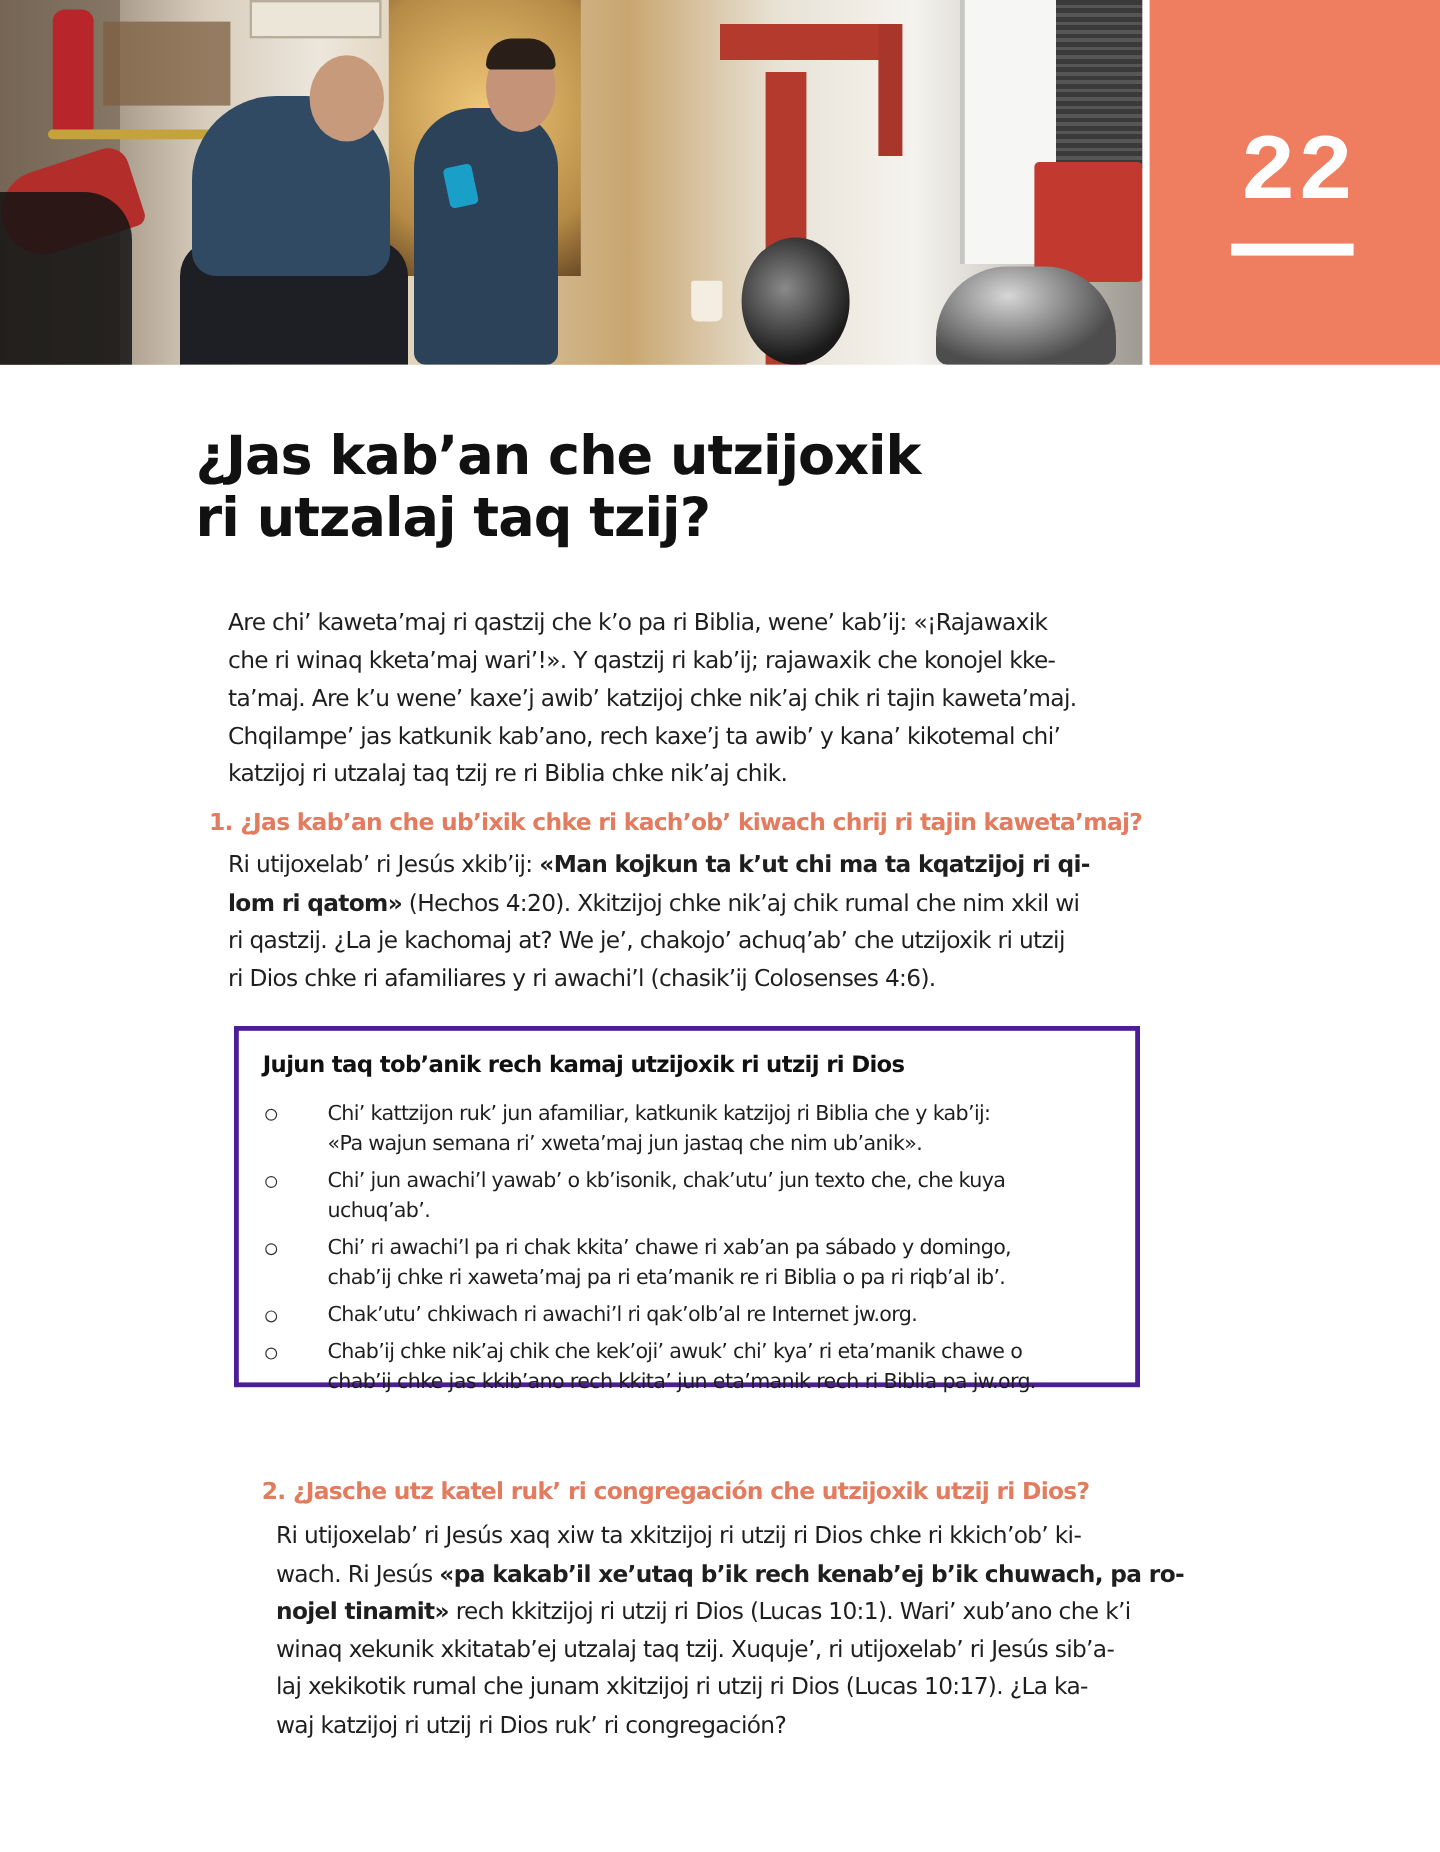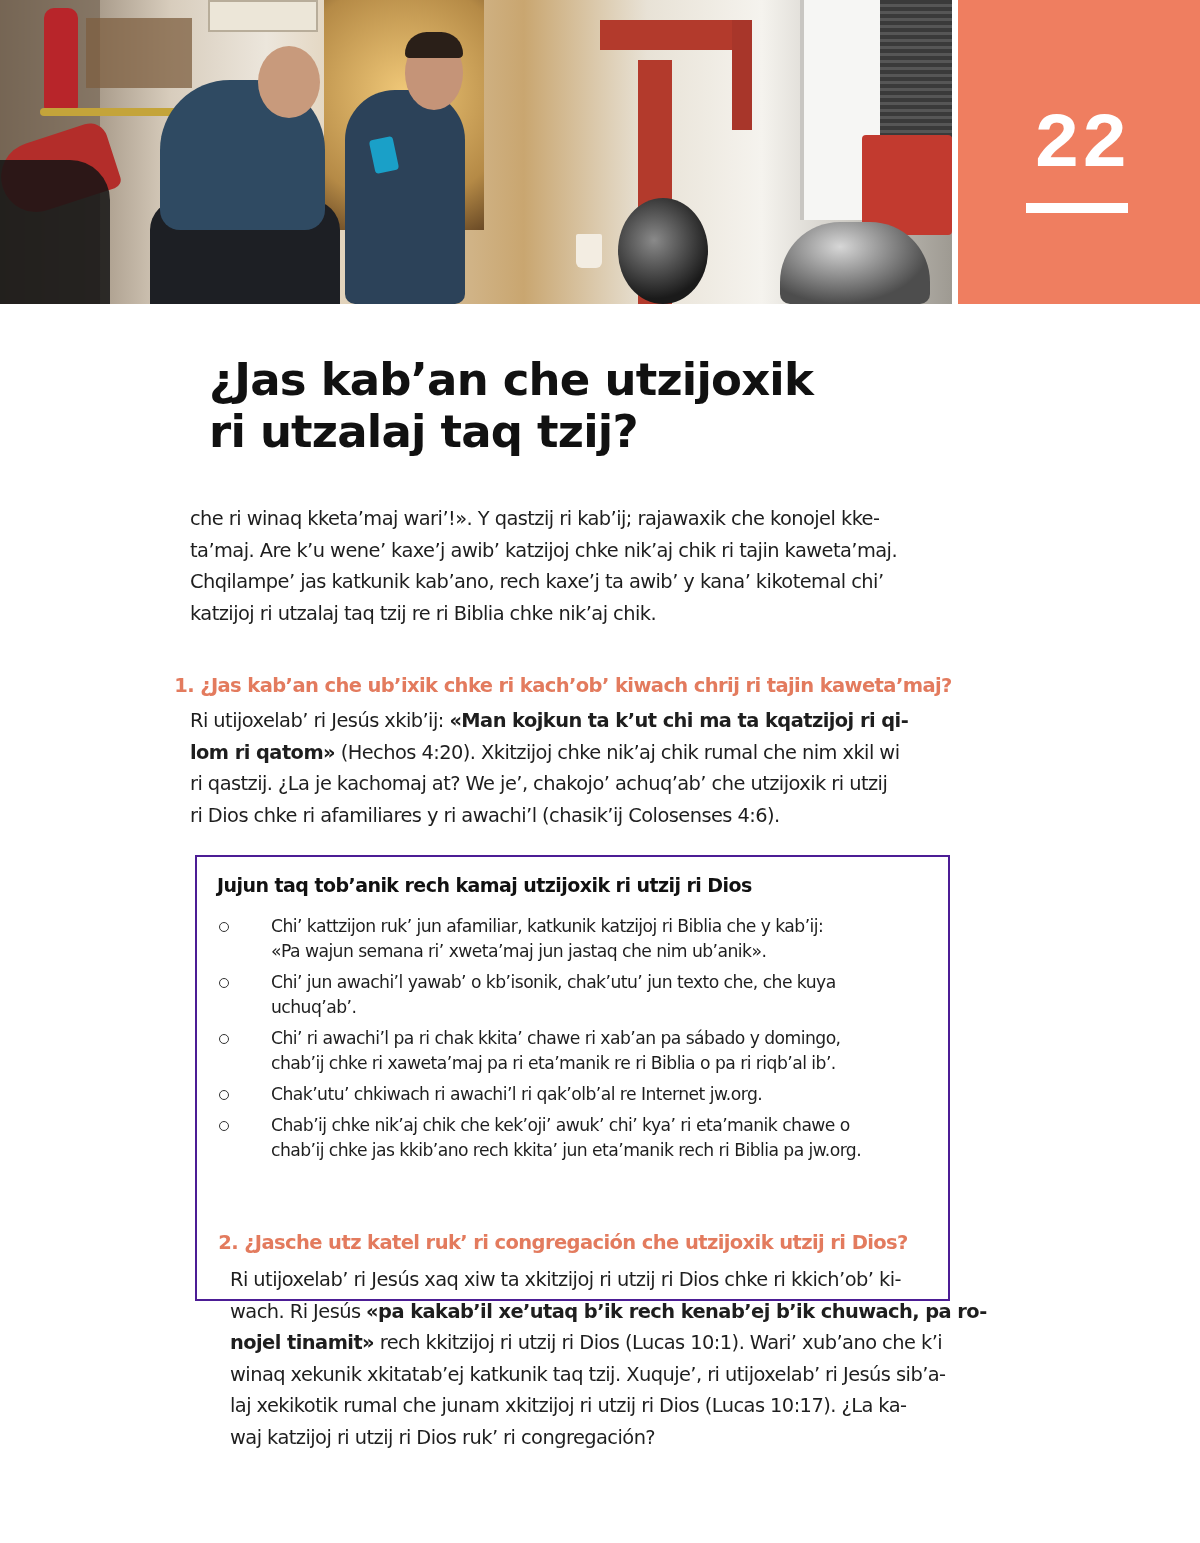--- a/index.html
+++ b/index.html
@@ -47,21 +47,21 @@
     padding-left: 4px;
   }
   .chapter-rule { position: absolute; left: 68px; top: 203px; width: 102px; height: 10px; background: #ffffff; }
 
   
   .page-title {
     position: absolute; left: 163px; top: 354px; width: 760px;
     font-family: "DejaVu Sans", sans-serif; font-weight: bold; font-size: 45px; line-height: 52px; color: #111111;
     letter-spacing: -0.8px;
   }
-  .page-title span { display: block; margin-left: 46px; }
+  .page-title span { display: block; }
 
   
   .para {
     position: absolute; left: 190px; width: 760px;
     font-family: "DejaVu Sans", sans-serif; font-size: 19.4px; line-height: 31.5px; color: #1e1e1e;
     text-align: justify; letter-spacing: -0.55px;
   }
   .para .line { display: block; white-space: nowrap; }
   .para b { font-weight: bold; }
   .intro { top: 503px; }
@@ -71,22 +71,22 @@
     font-family: "DejaVu Sans", sans-serif; font-weight: bold; font-size: 19.5px; line-height: 28px; color: #e37b5e;
     letter-spacing: -0.6px; white-space: nowrap; text-align: center;
   }
   .q1 { top: 672px; }
   .q1-text { top: 705px; }
   .q2 { top: 1229px; }
   .q2-text { top: 1264px; margin-left: 40px; }
 
   
   .tips-box {
-    position: absolute; left: 195px; top: 855px; width: 755px; height: 446px;
-    border: 2px solid #4c1d95; background: #ffffff;
+    position: absolute; left: 195px; top: 855px; width: 755px; height: 301px;
+    border: 4px solid #4c1d95; background: #ffffff;
   }
   .tips-title {
     position: absolute; left: 20px; top: 17px;
     font-family: "DejaVu Sans", sans-serif; font-weight: bold; font-size: 19px; color: #111111; letter-spacing: -0.55px; white-space: nowrap;
   }
   .tips-list { position: absolute; left: 20px; top: 57px; width: 720px; list-style: none; }
   .tip {
     position: relative; padding-left: 26px; margin-bottom: 6px;
     font-family: "DejaVu Sans", sans-serif; font-size: 17.2px; line-height: 25px; color: #1e1e1e; letter-spacing: -0.55px;
   }
@@ -129,20 +129,21 @@
   <div class="chapter-number">22</div>
   <div class="chapter-rule"></div>
 </div>
 
 <h1 class="page-title">
   <span>¿Jas kab’an che utzijoxik</span>
   <span>ri utzalaj taq tzij?</span>
 </h1>
 
 <p class="para intro">
+  <span class="line">Are chi’ kaweta’maj ri qastzij che k’o pa ri Biblia, wene’ kab’ij: «¡Rajawaxik</span>
   <span class="line">che ri winaq kketa’maj wari’!». Y qastzij ri kab’ij; rajawaxik che konojel kke-</span>
   <span class="line">ta’maj. Are k’u wene’ kaxe’j awib’ katzijoj chke nik’aj chik ri tajin kaweta’maj.</span>
   <span class="line">Chqilampe’ jas katkunik kab’ano, rech kaxe’j ta awib’ y kana’ kikotemal chi’</span>
   <span class="line">katzijoj ri utzalaj taq tzij re ri Biblia chke nik’aj chik.</span>
 </p>
 
 <h2 class="question q1">1. ¿Jas kab’an che ub’ixik chke ri kach’ob’ kiwach chrij ri tajin kaweta’maj?</h2>
 <p class="para q1-text">
     <span class="line"><span>Ri utijoxelab’ ri Jesús xkib’ij: </span><b>«Man kojkun ta k’ut chi ma ta kqatzijoj ri qi-</b></span>
     <span class="line"><b>lom ri qatom»</b><span> (Hechos 4:20). Xkitzijoj chke nik’aj chik rumal che nim xkil wi</span></span>
@@ -178,16 +179,16 @@
       <span class="line">chab’ij chke jas kkib’ano rech kkita’ jun eta’manik rech ri Biblia pa jw.org.</span>
     </li>
   </ul>
 </div>
 
 <h2 class="question q2">2. ¿Jasche utz katel ruk’ ri congregación che utzijoxik utzij ri Dios?</h2>
 <p class="para q2-text">
     <span class="line"><span>Ri utijoxelab’ ri Jesús xaq xiw ta xkitzijoj ri utzij ri Dios chke ri kkich’ob’ ki-</span></span>
     <span class="line"><span>wach. Ri Jesús </span><b>«pa kakab’il xe’utaq b’ik rech kenab’ej b’ik chuwach, pa ro-</b></span>
     <span class="line"><b>nojel tinamit»</b><span> rech kkitzijoj ri utzij ri Dios (Lucas 10:1). Wari’ xub’ano che k’i</span></span>
-    <span class="line"><span>winaq xekunik xkitatab’ej katkunik taq tzij. Xuquje’, ri utijoxelab’ ri Jesús sib’a-</span></span>
+    <span class="line"><span>winaq xekunik xkitatab’ej utzalaj taq tzij. Xuquje’, ri utijoxelab’ ri Jesús sib’a-</span></span>
     <span class="line"><span>laj xekikotik rumal che junam xkitzijoj ri utzij ri Dios (Lucas 10:17). ¿La ka-</span></span>
     <span class="line"><span>waj katzijoj ri utzij ri Dios ruk’ ri congregación?</span></span>
   </p>
 
 </body></html>

